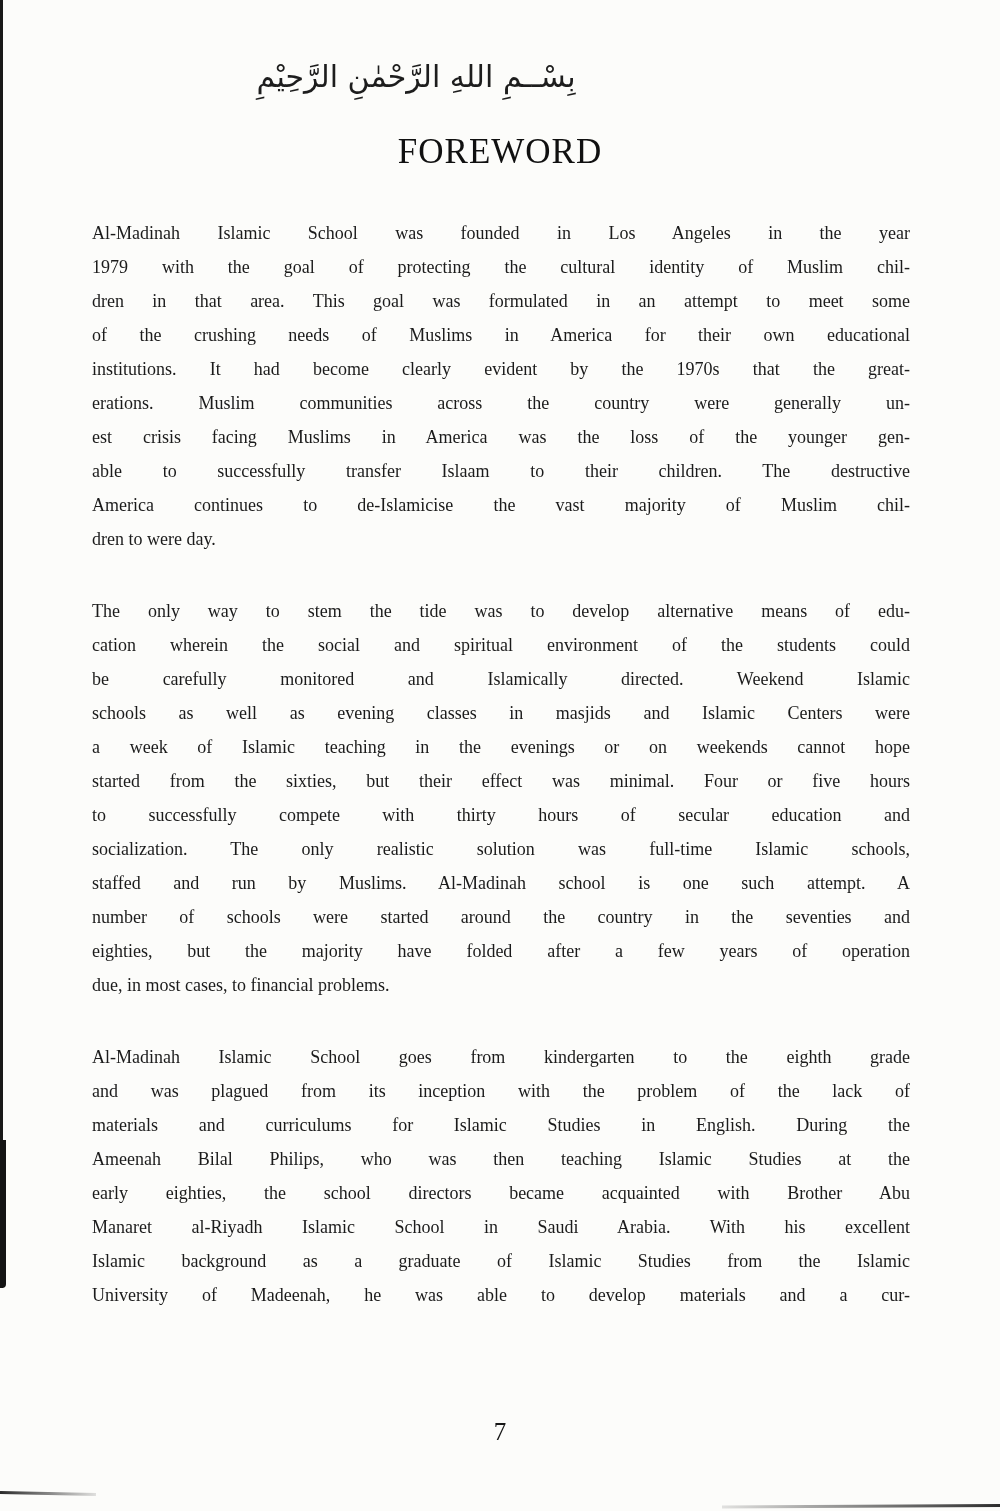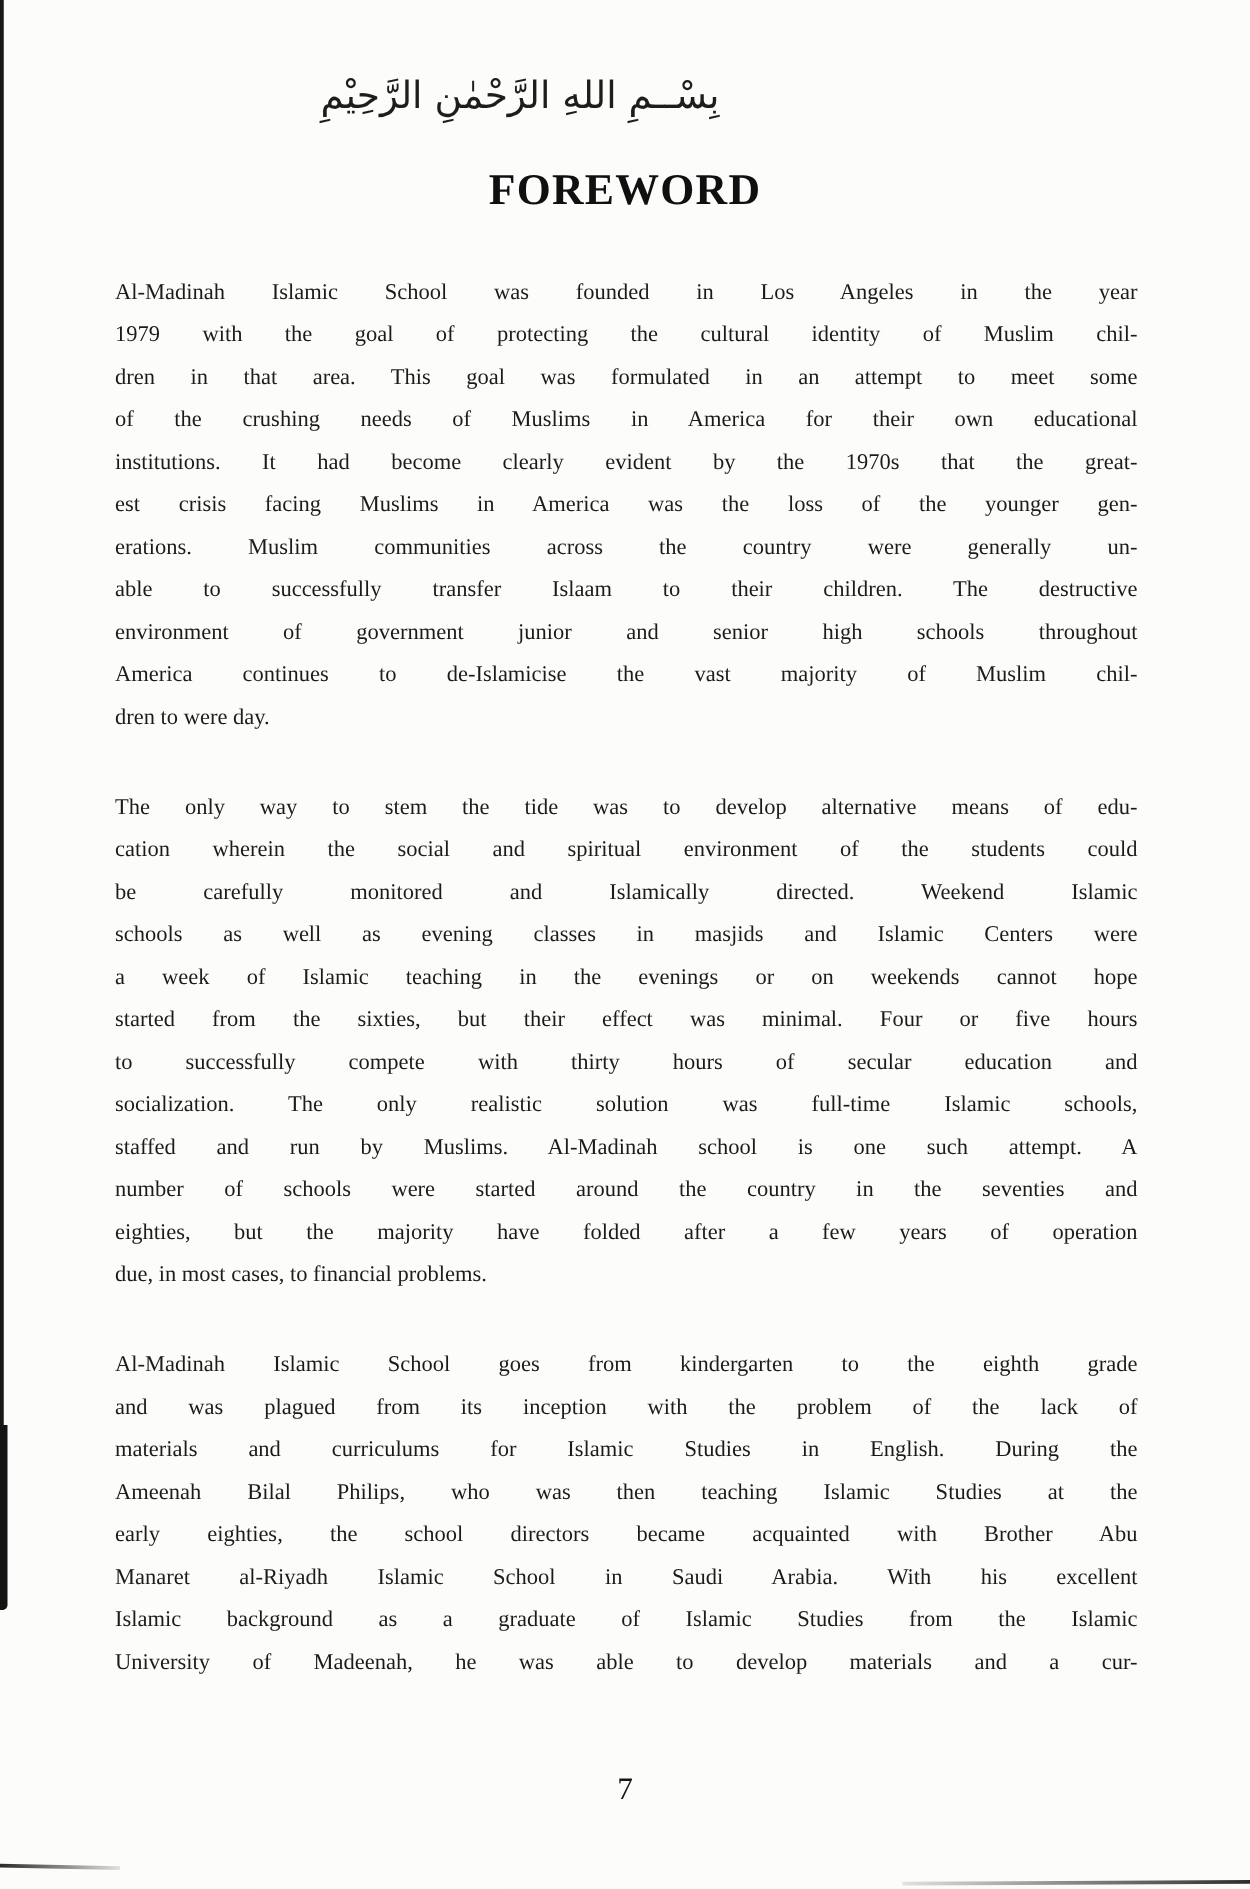--- a/index.html
+++ b/index.html
@@ -35,21 +35,21 @@
   .bismillah{
     position:absolute;left:0;top:46px;width:792px;
     text-align:center;padding-left:40px;box-sizing:border-box;
     font-family:"DejaVu Sans",sans-serif;
     font-size:30px;line-height:62px;color:#1d1d1d;
     direction:rtl;
   }
   .heading{
     position:absolute;left:0;top:132px;width:1000px;margin:0;
     text-align:center;
-    font-size:35px;font-weight:bold;letter-spacing:1px;color:#101010;
+    font-size:35px;font-weight:normal;letter-spacing:1px;color:#101010;
   }
   .bodytext{
     position:absolute;left:92px;top:216px;width:818px;
     font-size:18px;line-height:34px;color:#1b1b1b;
   }
   .para{margin:0 0 38px 0;}
   .line{
     text-align:justify;
     text-align-last:justify;
     height:34px;overflow:visible;white-space:normal;
@@ -78,24 +78,23 @@
   <h1 class="heading">FOREWORD</h1>
 
   <div class="bodytext">
 
     <div class="para">
       <div class="line">Al-Madinah Islamic School was founded in Los Angeles in the year</div>
       <div class="line">1979 with the goal of protecting the cultural identity of Muslim chil-</div>
       <div class="line">dren in that area. This goal was formulated in an attempt to meet some</div>
       <div class="line">of the crushing needs of Muslims in America for their own educational</div>
       <div class="line">institutions. It had become clearly evident by the 1970s that the great-</div>
+      <div class="line">erations. Muslim communities across the country were generally un-</div>
       <div class="line">est crisis facing Muslims in America was the loss of the younger gen-</div>
-      <div class="line">erations. Muslim communities across the country were generally un-</div>
       <div class="line">able to successfully transfer Islaam to their children. The destructive</div>
-      <div class="line">environment of government junior and senior high schools throughout</div>
       <div class="line">America continues to de-Islamicise the vast majority of Muslim chil-</div>
       <div class="line last">dren to were day.</div>
     </div>
 
     <div class="para">
       <div class="line">The only way to stem the tide was to develop alternative means of edu-</div>
       <div class="line">cation wherein the social and spiritual environment of the students could</div>
       <div class="line">be carefully monitored and Islamically directed. Weekend Islamic</div>
       <div class="line">schools as well as evening classes in masjids and Islamic Centers were</div>
       <div class="line">a week of Islamic teaching in the evenings or on weekends cannot hope</div>

